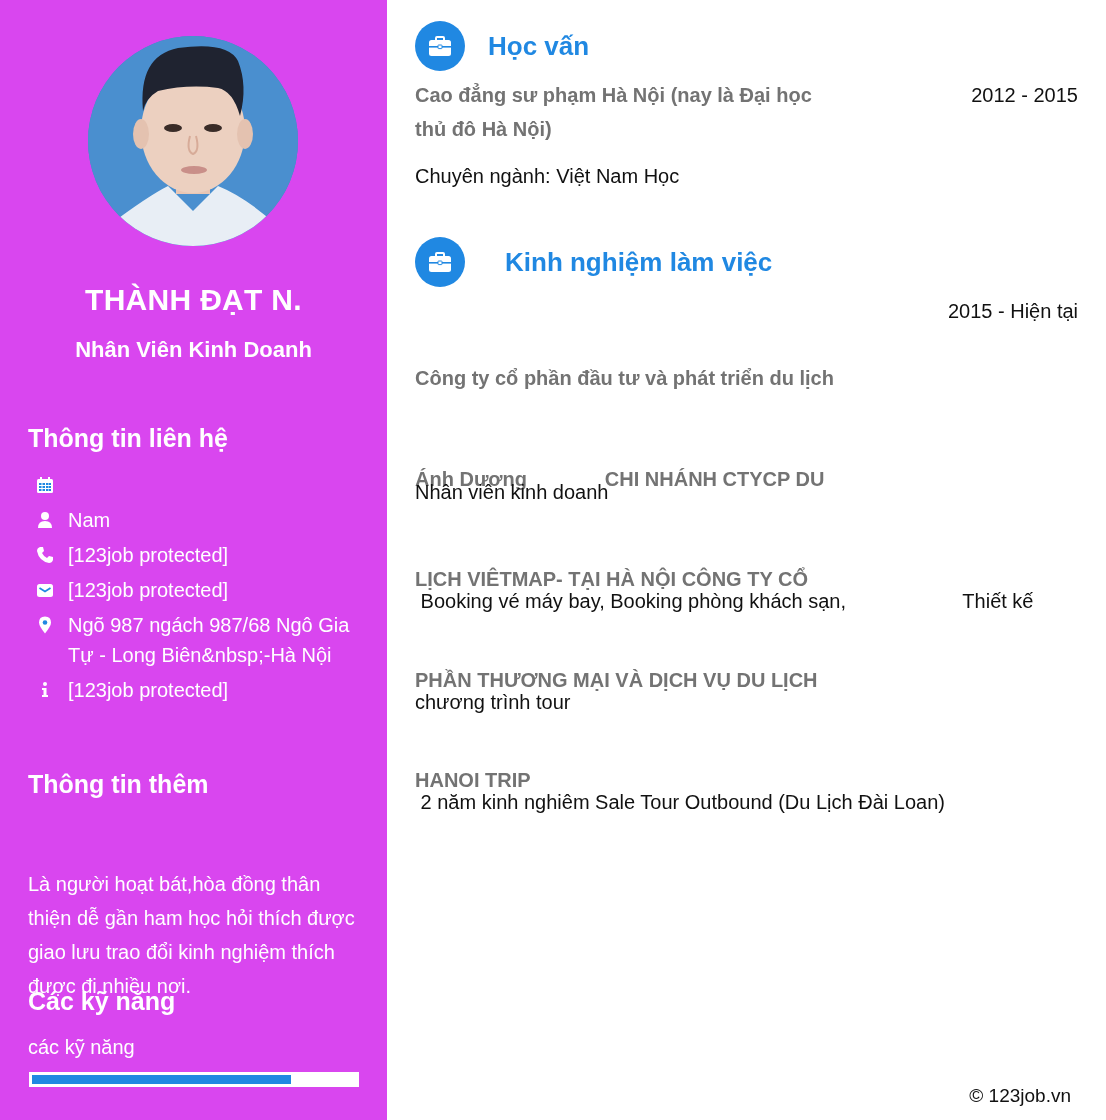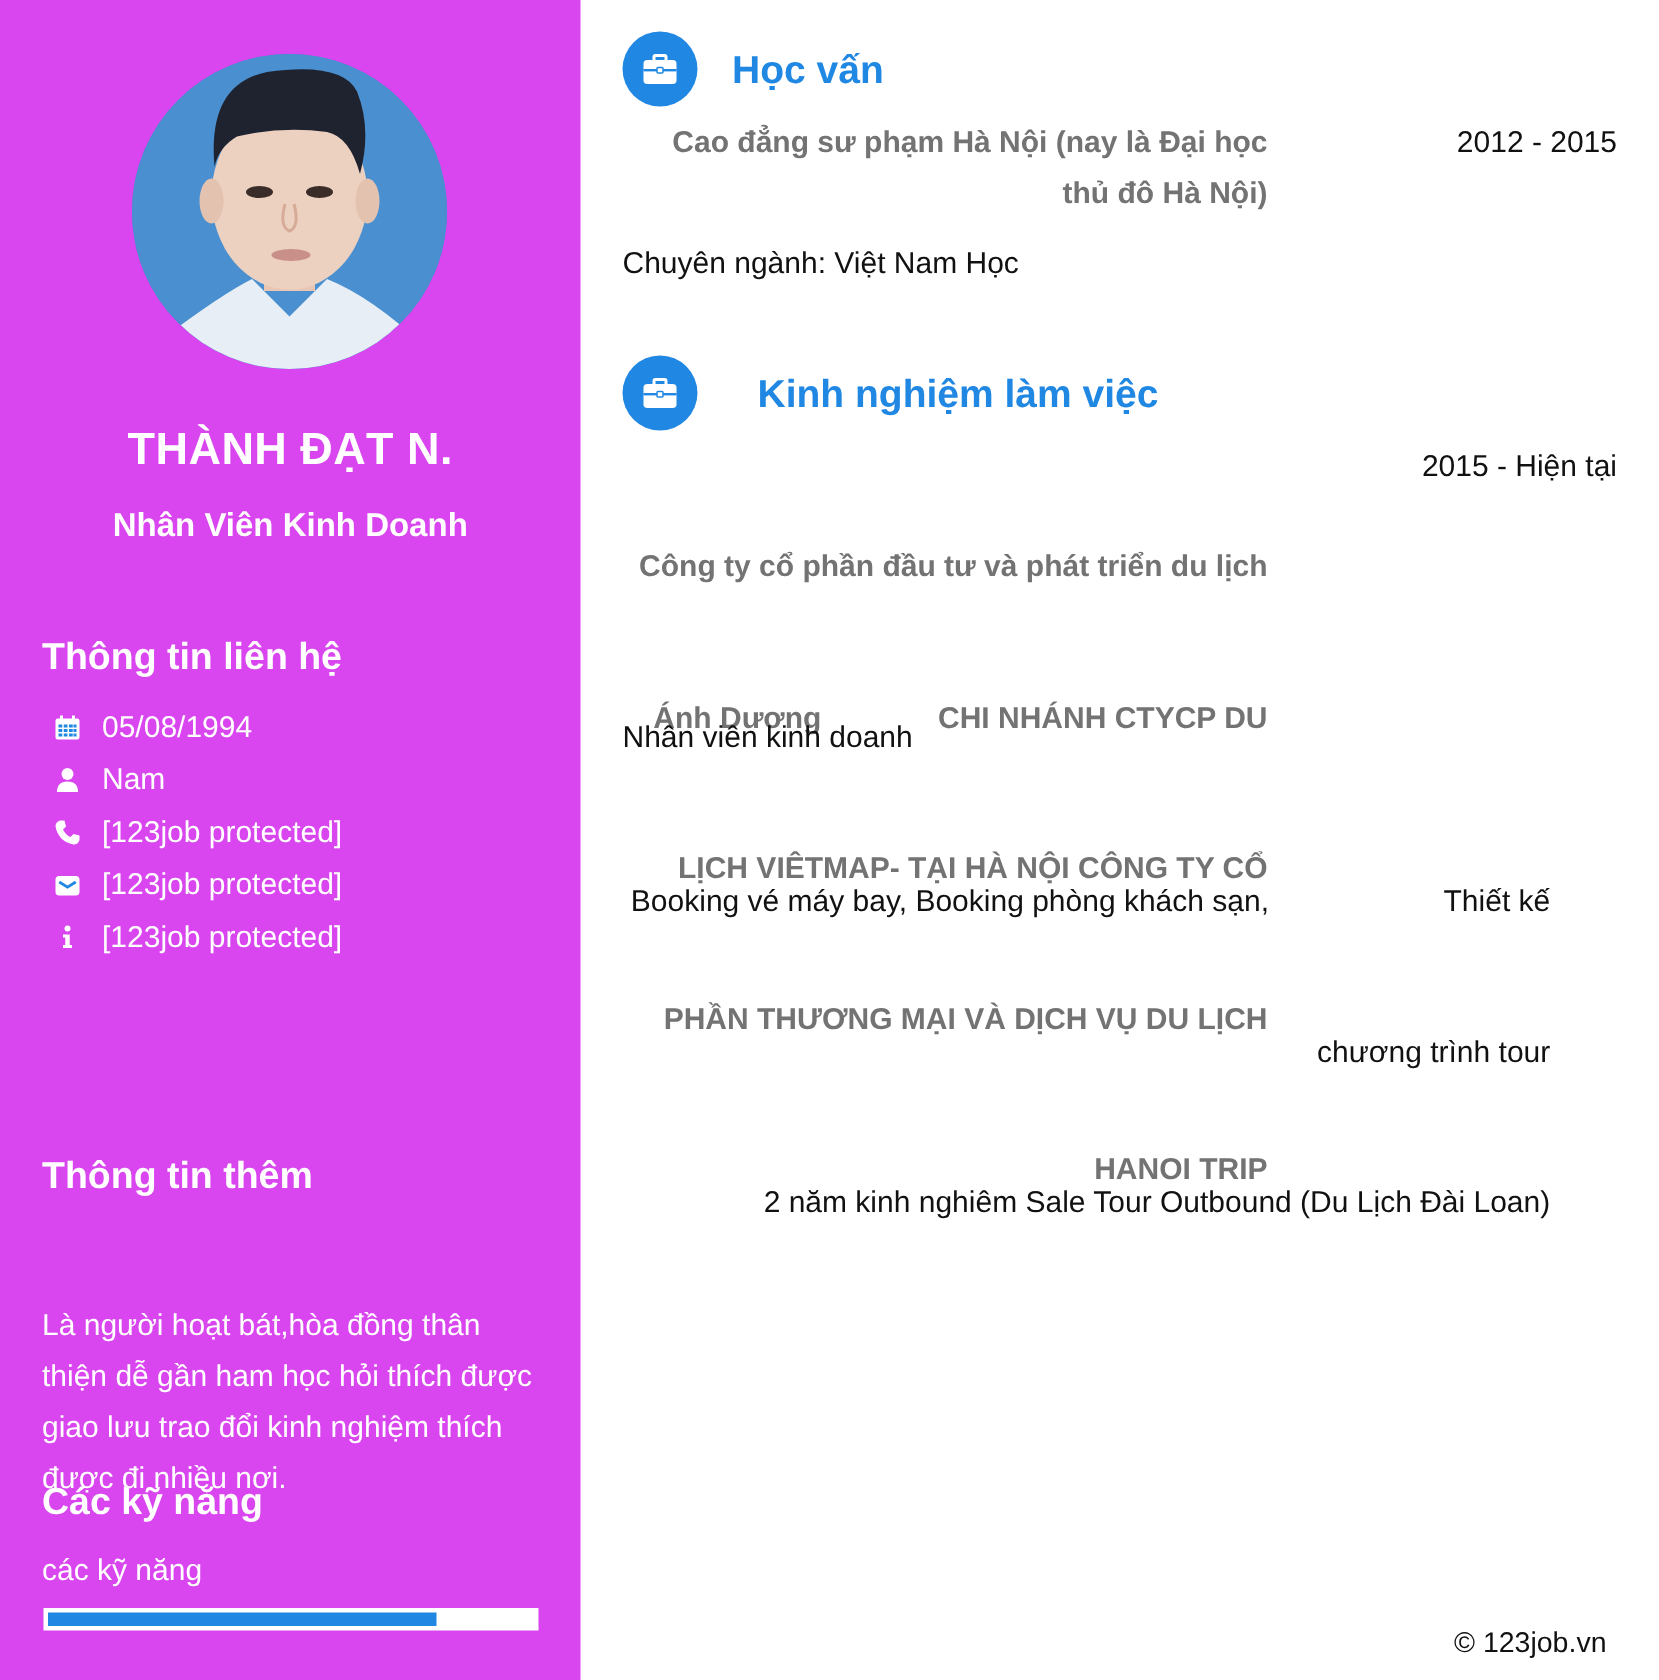--- a/index.html
+++ b/index.html
@@ -41,21 +41,21 @@
       position: absolute; left: 28px; top: 867px; width: 340px;
       font-size: 20px; line-height: 34px;
     }
     .skill-label { position: absolute; left: 28px; top: 1036px; font-size: 20px; }
     .skill-bar {
       position: absolute; left: 29px; top: 1072px; width: 330px; height: 15px;
       background: #ffffff; padding: 3px;
     }
     .skill-fill { height: 100%; background: #2088e2; }
 
-    .main { position: absolute; left: 387px; top: 0; width: 719px; height: 1120px; text-align: right; }
+    .main { position: absolute; left: 387px; top: 0; width: 719px; height: 1120px; }
     .section-icon {
       position: absolute; width: 50px; height: 50px; border-radius: 50%;
       background: #2088e2; display: flex; align-items: center; justify-content: center;
     }
     .section-icon svg { width: 28px; height: 28px; }
     .section-title {
       position: absolute; font-size: 26px; font-weight: bold; color: #2088e2;
     }
     .item-title {
       position: absolute; left: 28px; width: 430px; font-size: 20px; font-weight: bold;
@@ -120,21 +120,20 @@
               <rect x="7.5" y="11" width="2.5" height="2"></rect>
               <rect x="11" y="11" width="2.5" height="2"></rect>
               <rect x="14" y="11" width="2" height="2"></rect>
               <rect x="4" y="14" width="2.5" height="2"></rect>
               <rect x="7.5" y="14" width="2.5" height="2"></rect>
               <rect x="11" y="14" width="2.5" height="2"></rect>
               <rect x="14" y="14" width="2" height="2"></rect>
             </g>
           </svg>
       </span>
-      <span class="txt">05/08/1994</span>
     </div>
     <div class="contact-item">
       <span class="ico">
         <svg viewBox="0 0 20 20">
             <circle cx="10" cy="6" r="4" fill="#ffffff"></circle>
             <path d="M3 18 Q3 11 10 11 Q17 11 17 18 Z" fill="#ffffff"></path>
           </svg>
       </span>
       <span class="txt">Nam</span>
     </div>
@@ -147,20 +146,29 @@
       <span class="txt">[123job protected]</span>
     </div>
     <div class="contact-item">
       <span class="ico">
         <svg viewBox="0 0 20 20">
             <rect x="2" y="4" width="16" height="13" rx="2.5" fill="#ffffff"></rect>
             <path d="M4.5 8 L10 11.5 L15.5 8" fill="none" stroke="#2088e2" stroke-width="1.8"></path>
           </svg>
       </span>
       <span class="txt">[123job protected]</span>
+    </div>
+    <div class="contact-item">
+      <span class="ico">
+        <svg viewBox="0 0 20 20">
+            <path d="M10 1.5 Q16 1.5 16 7.5 Q16 11 10 18.5 Q4 11 4 7.5 Q4 1.5 10 1.5 Z" fill="#ffffff"></path>
+            <circle cx="10" cy="7.5" r="2.3" fill="#2088e2"></circle>
+          </svg>
+      </span>
+      <span class="txt">Ngõ 987 ngách 987/68 Ngô Gia Tự - Long Biên&amp;nbsp;-Hà Nội</span>
     </div>
     <div class="contact-item">
       <span class="ico">
         <svg viewBox="0 0 20 20">
             <circle cx="10" cy="4" r="2" fill="#ffffff"></circle>
             <path d="M7 8 L11.5 8 L11.5 15 L13 15 L13 17 L7 17 L7 15 L8.5 15 L8.5 10 L7 10 Z" fill="#ffffff"></path>
           </svg>
       </span>
       <span class="txt">[123job protected]</span>
     </div>

